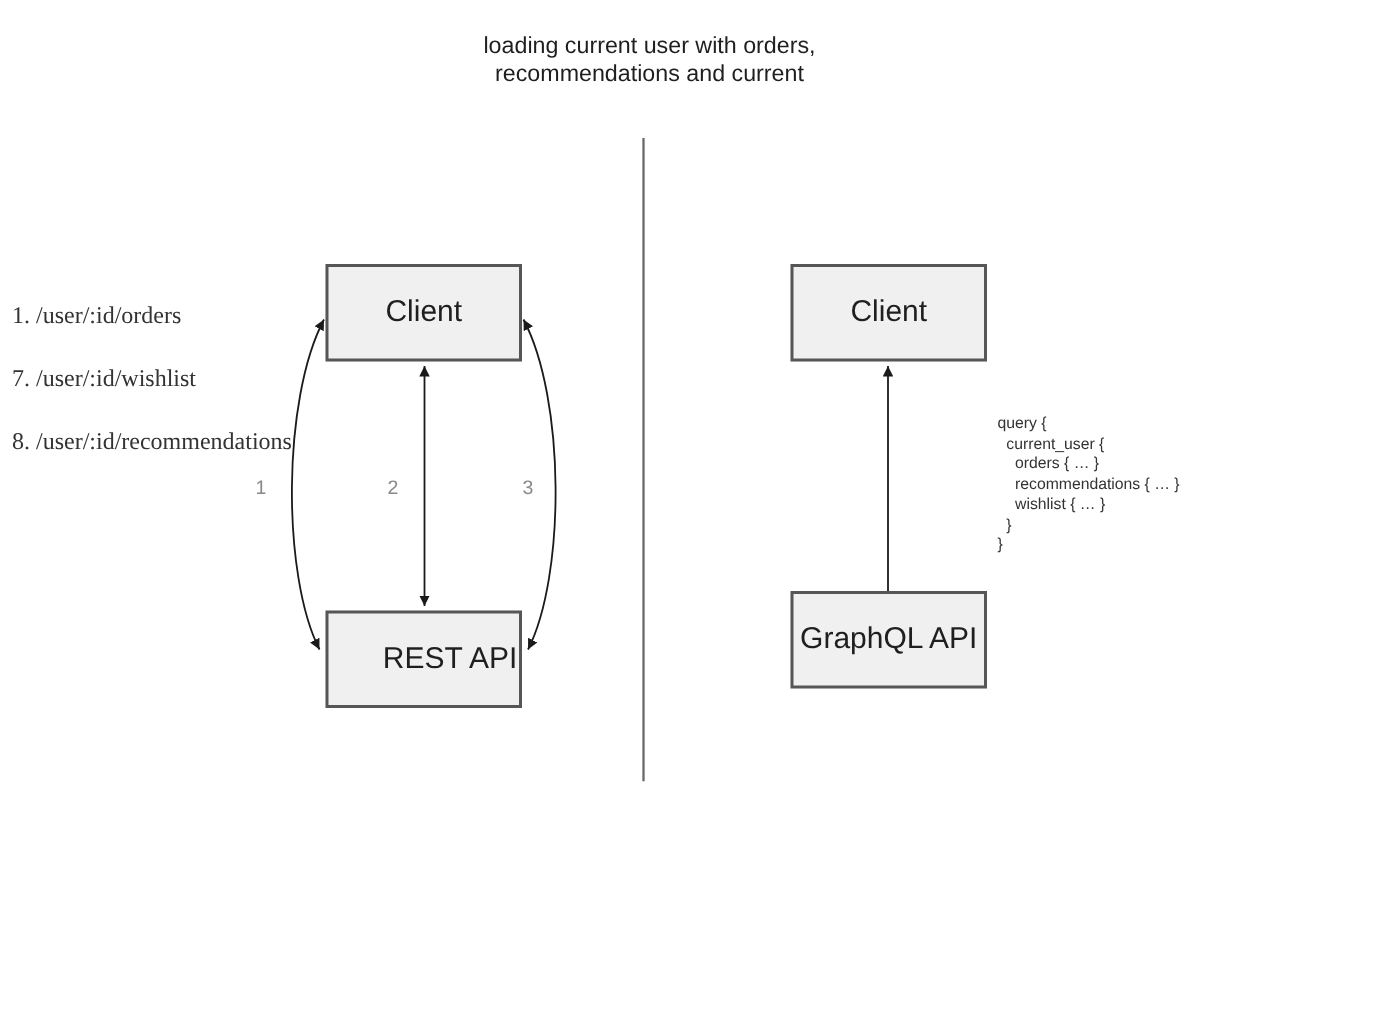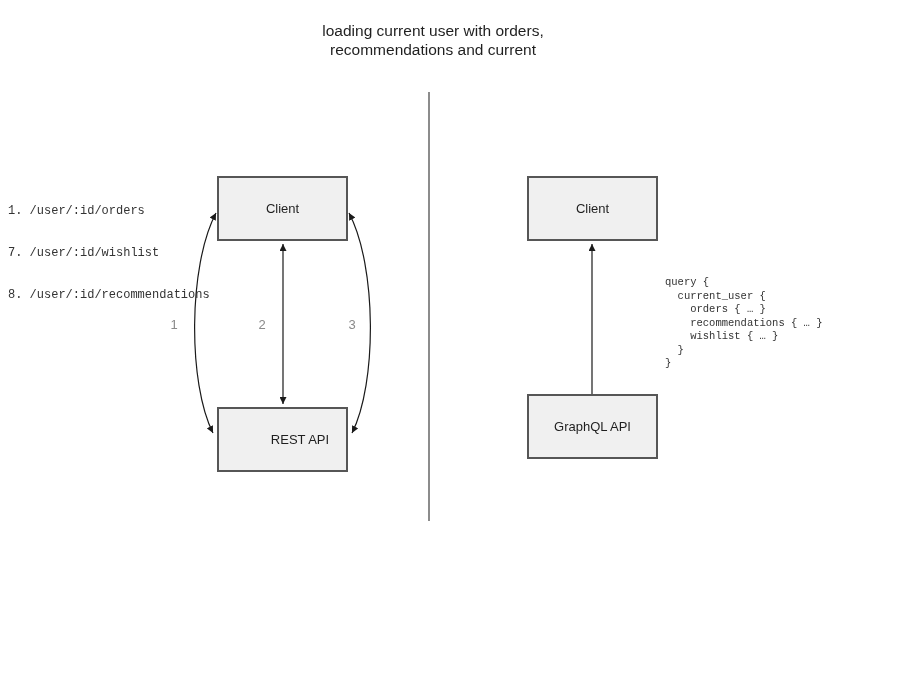--- a/index.html
+++ b/index.html
@@ -50,53 +50,53 @@
   .node-box {
     position: absolute;
     box-sizing: border-box;
     width: 131px;
     height: 65px;
     background: var(--box-fill, #f0f0f0);
     border: 2px solid var(--box-border, #565656);
     display: flex;
     align-items: center;
     justify-content: center;
-    font-size: 13px;
+    font-size: 20px;
     color: var(--text, #1f1f1f);
   }
   .box-client-left  { left: 217px; top: 176px; }
   .box-rest-api     { left: 217px; top: 407px; padding-left: 35px; }
   .box-client-right { left: 527px; top: 176px; }
   .box-graphql-api  { left: 527px; top: 394px; }
   .endpoints {
     position: absolute;
     left: 8px;
     top: 176px;
-    font-family: Liberation Mono, monospace;
-    font-size: 12px;
+    font-family: Liberation Serif, serif;
+    font-size: 16px;
     line-height: 14px;
     color: var(--code-text, #333333);
     white-space: pre;
   }
   .arrow-label {
     position: absolute;
     width: 16px;
     text-align: center;
     font-size: 13px;
     color: var(--label-gray, #8a8a8a);
   }
   .arrow-label-1 { left: 166px; top: 317px; }
   .arrow-label-2 { left: 254px; top: 317px; }
   .arrow-label-3 { left: 344px; top: 317px; }
   .query-code {
     position: absolute;
     left: 665px;
     top: 276px;
     margin: 0;
-    font-family: Liberation Mono, monospace;
+    font-family: Liberation Sans, sans-serif;
     font-size: 10.5px;
     line-height: 13.5px;
     color: var(--code-text, #333333);
     white-space: pre;
   }
 </style>
 </head>
 <body>
 
 <div class="canvas">

